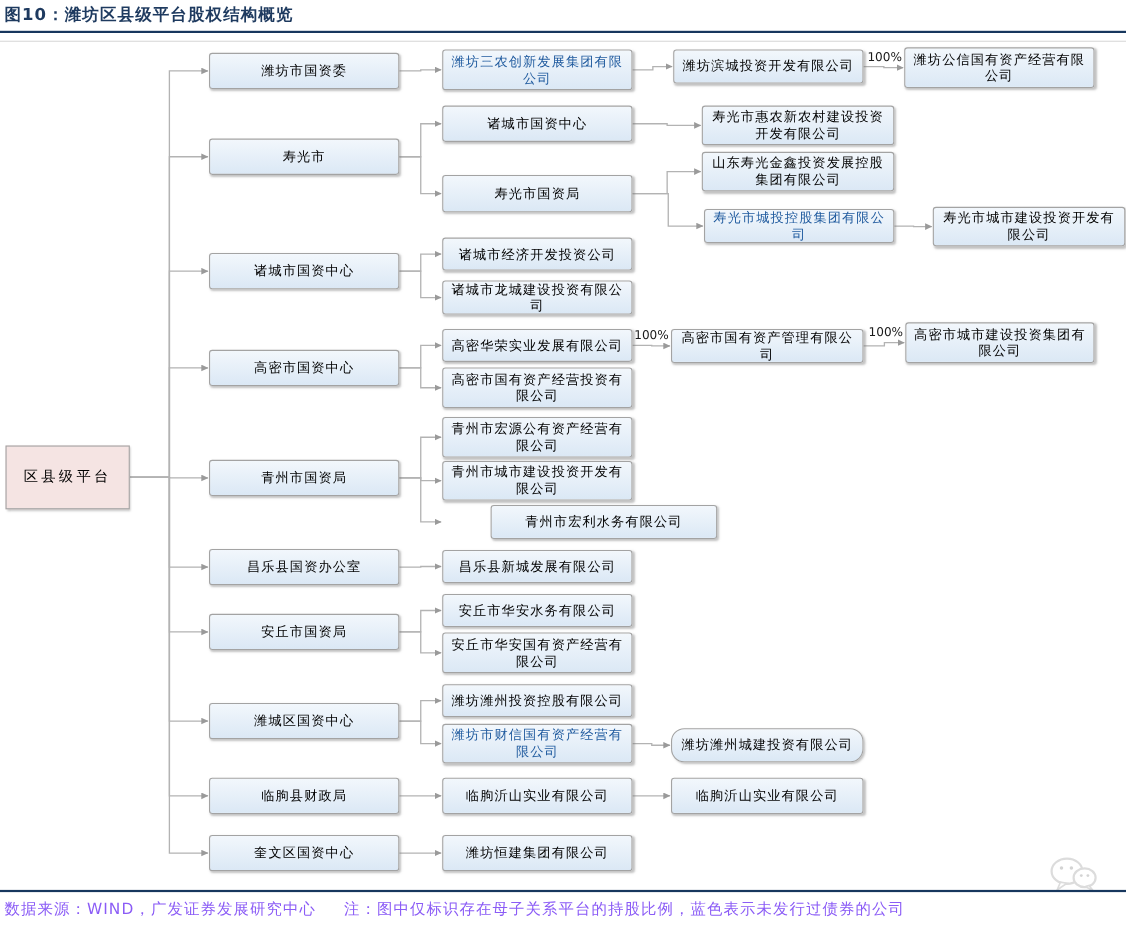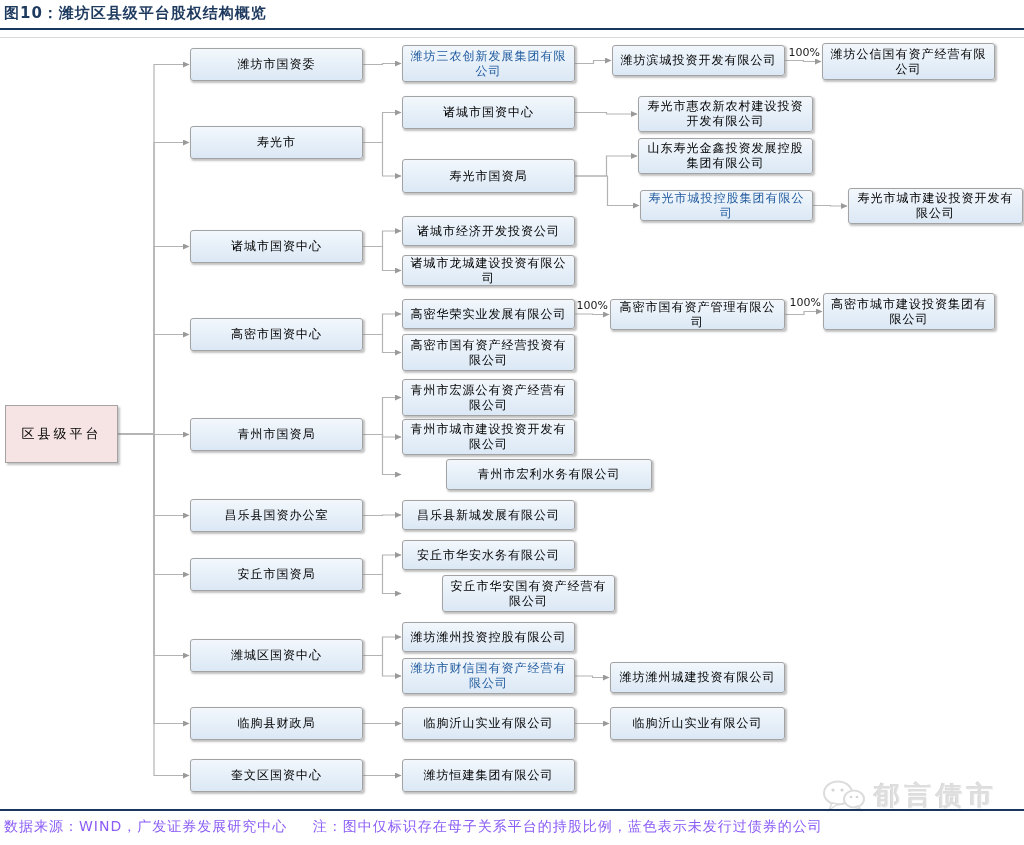--- a/index.html
+++ b/index.html
@@ -113,42 +113,41 @@
         <div class="node" style="left: 402px; top: 255px; width: 173px; height: 31px;">诸城市龙城建设投资有限公司</div>
         <div class="node" style="left: 402px; top: 299px; width: 173px; height: 30px;">高密华荣实业发展有限公司</div>
         <div class="node" style="left: 402px; top: 334px; width: 173px; height: 37px;">高密市国有资产经营投资有限公司</div>
         <div class="node" style="left: 610px; top: 299px; width: 175px; height: 31px;">高密市国有资产管理有限公司</div>
         <div class="node" style="left: 823px; top: 293px; width: 172px; height: 37px;">高密市城市建设投资集团有限公司</div>
         <div class="node" style="left: 402px; top: 379px; width: 173px; height: 37px;">青州市宏源公有资产经营有限公司</div>
         <div class="node" style="left: 402px; top: 419px; width: 173px; height: 36px;">青州市城市建设投资开发有限公司</div>
         <div class="node" style="left: 402px; top: 459px; width: 206px; height: 31px; margin-left: 44px;">青州市宏利水务有限公司</div>
         <div class="node" style="left: 402px; top: 500px; width: 173px; height: 30px;">昌乐县新城发展有限公司</div>
         <div class="node" style="left: 402px; top: 540px; width: 173px; height: 30px;">安丘市华安水务有限公司</div>
-        <div class="node" style="left: 402px; top: 575px; width: 173px; height: 37px; margin-left: 40px;">安丘市华安国有资产经营有限公司</div>
+        <div class="node" style="left: 402px; top: 575px; width: 173px; height: 37px;">安丘市华安国有资产经营有限公司</div>
         <div class="node" style="left: 402px; top: 622px; width: 173px; height: 30px;">潍坊潍州投资控股有限公司</div>
         <div class="node blue" style="left: 402px; top: 658px; width: 173px; height: 36px;">潍坊市财信国有资产经营有限公司</div>
-        <div class="node" style="left: 610px; top: 662px; width: 175px; height: 31px;">潍坊潍州城建投资有限公司</div>
+        <div class="node" style="left: 610px; top: 662px; width: 175px; height: 31px; border-radius: 12px;">潍坊潍州城建投资有限公司</div>
         <div class="node" style="left: 402px; top: 707px; width: 173px; height: 33px;">临朐沂山实业有限公司</div>
         <div class="node" style="left: 610px; top: 707px; width: 175px; height: 33px;">临朐沂山实业有限公司</div>
         <div class="node" style="left: 402px; top: 759px; width: 173px; height: 33px;">潍坊恒建集团有限公司</div>
       </div>
   </div>
 
   <div class="watermark">
     <svg width="44" height="34" viewBox="0 0 44 34">
       <ellipse cx="16" cy="14" rx="14" ry="11.5" fill="#ffffff" stroke="#dcdcdc" stroke-width="2"></ellipse>
       <path d="M10 24 L7 31 L16 25 Z" fill="#ffffff" stroke="#dcdcdc" stroke-width="1.5"></path>
       <circle cx="11" cy="11" r="1.6" fill="#d4d4d4"></circle>
       <circle cx="20" cy="11" r="1.6" fill="#d4d4d4"></circle>
       <ellipse cx="32" cy="20" rx="10" ry="8.5" fill="#ffffff" stroke="#dcdcdc" stroke-width="2"></ellipse>
       <path d="M36 27 L40 32 L33 28 Z" fill="#ffffff" stroke="#dcdcdc" stroke-width="1.5"></path>
       <circle cx="29" cy="18" r="1.3" fill="#d4d4d4"></circle>
       <circle cx="35" cy="18" r="1.3" fill="#d4d4d4"></circle>
     </svg>
-    <span class="wm-text">郁言债市</span>
   </div>
 
   <div class="rule-dark-bottom"></div>
   <div class="footer">
     <span>数据来源：WIND，广发证券发展研究中心</span>
     <span class="note">注：图中仅标识存在母子关系平台的持股比例，蓝色表示未发行过债券的公司</span>
   </div>
 </div>
 
 </body></html>

